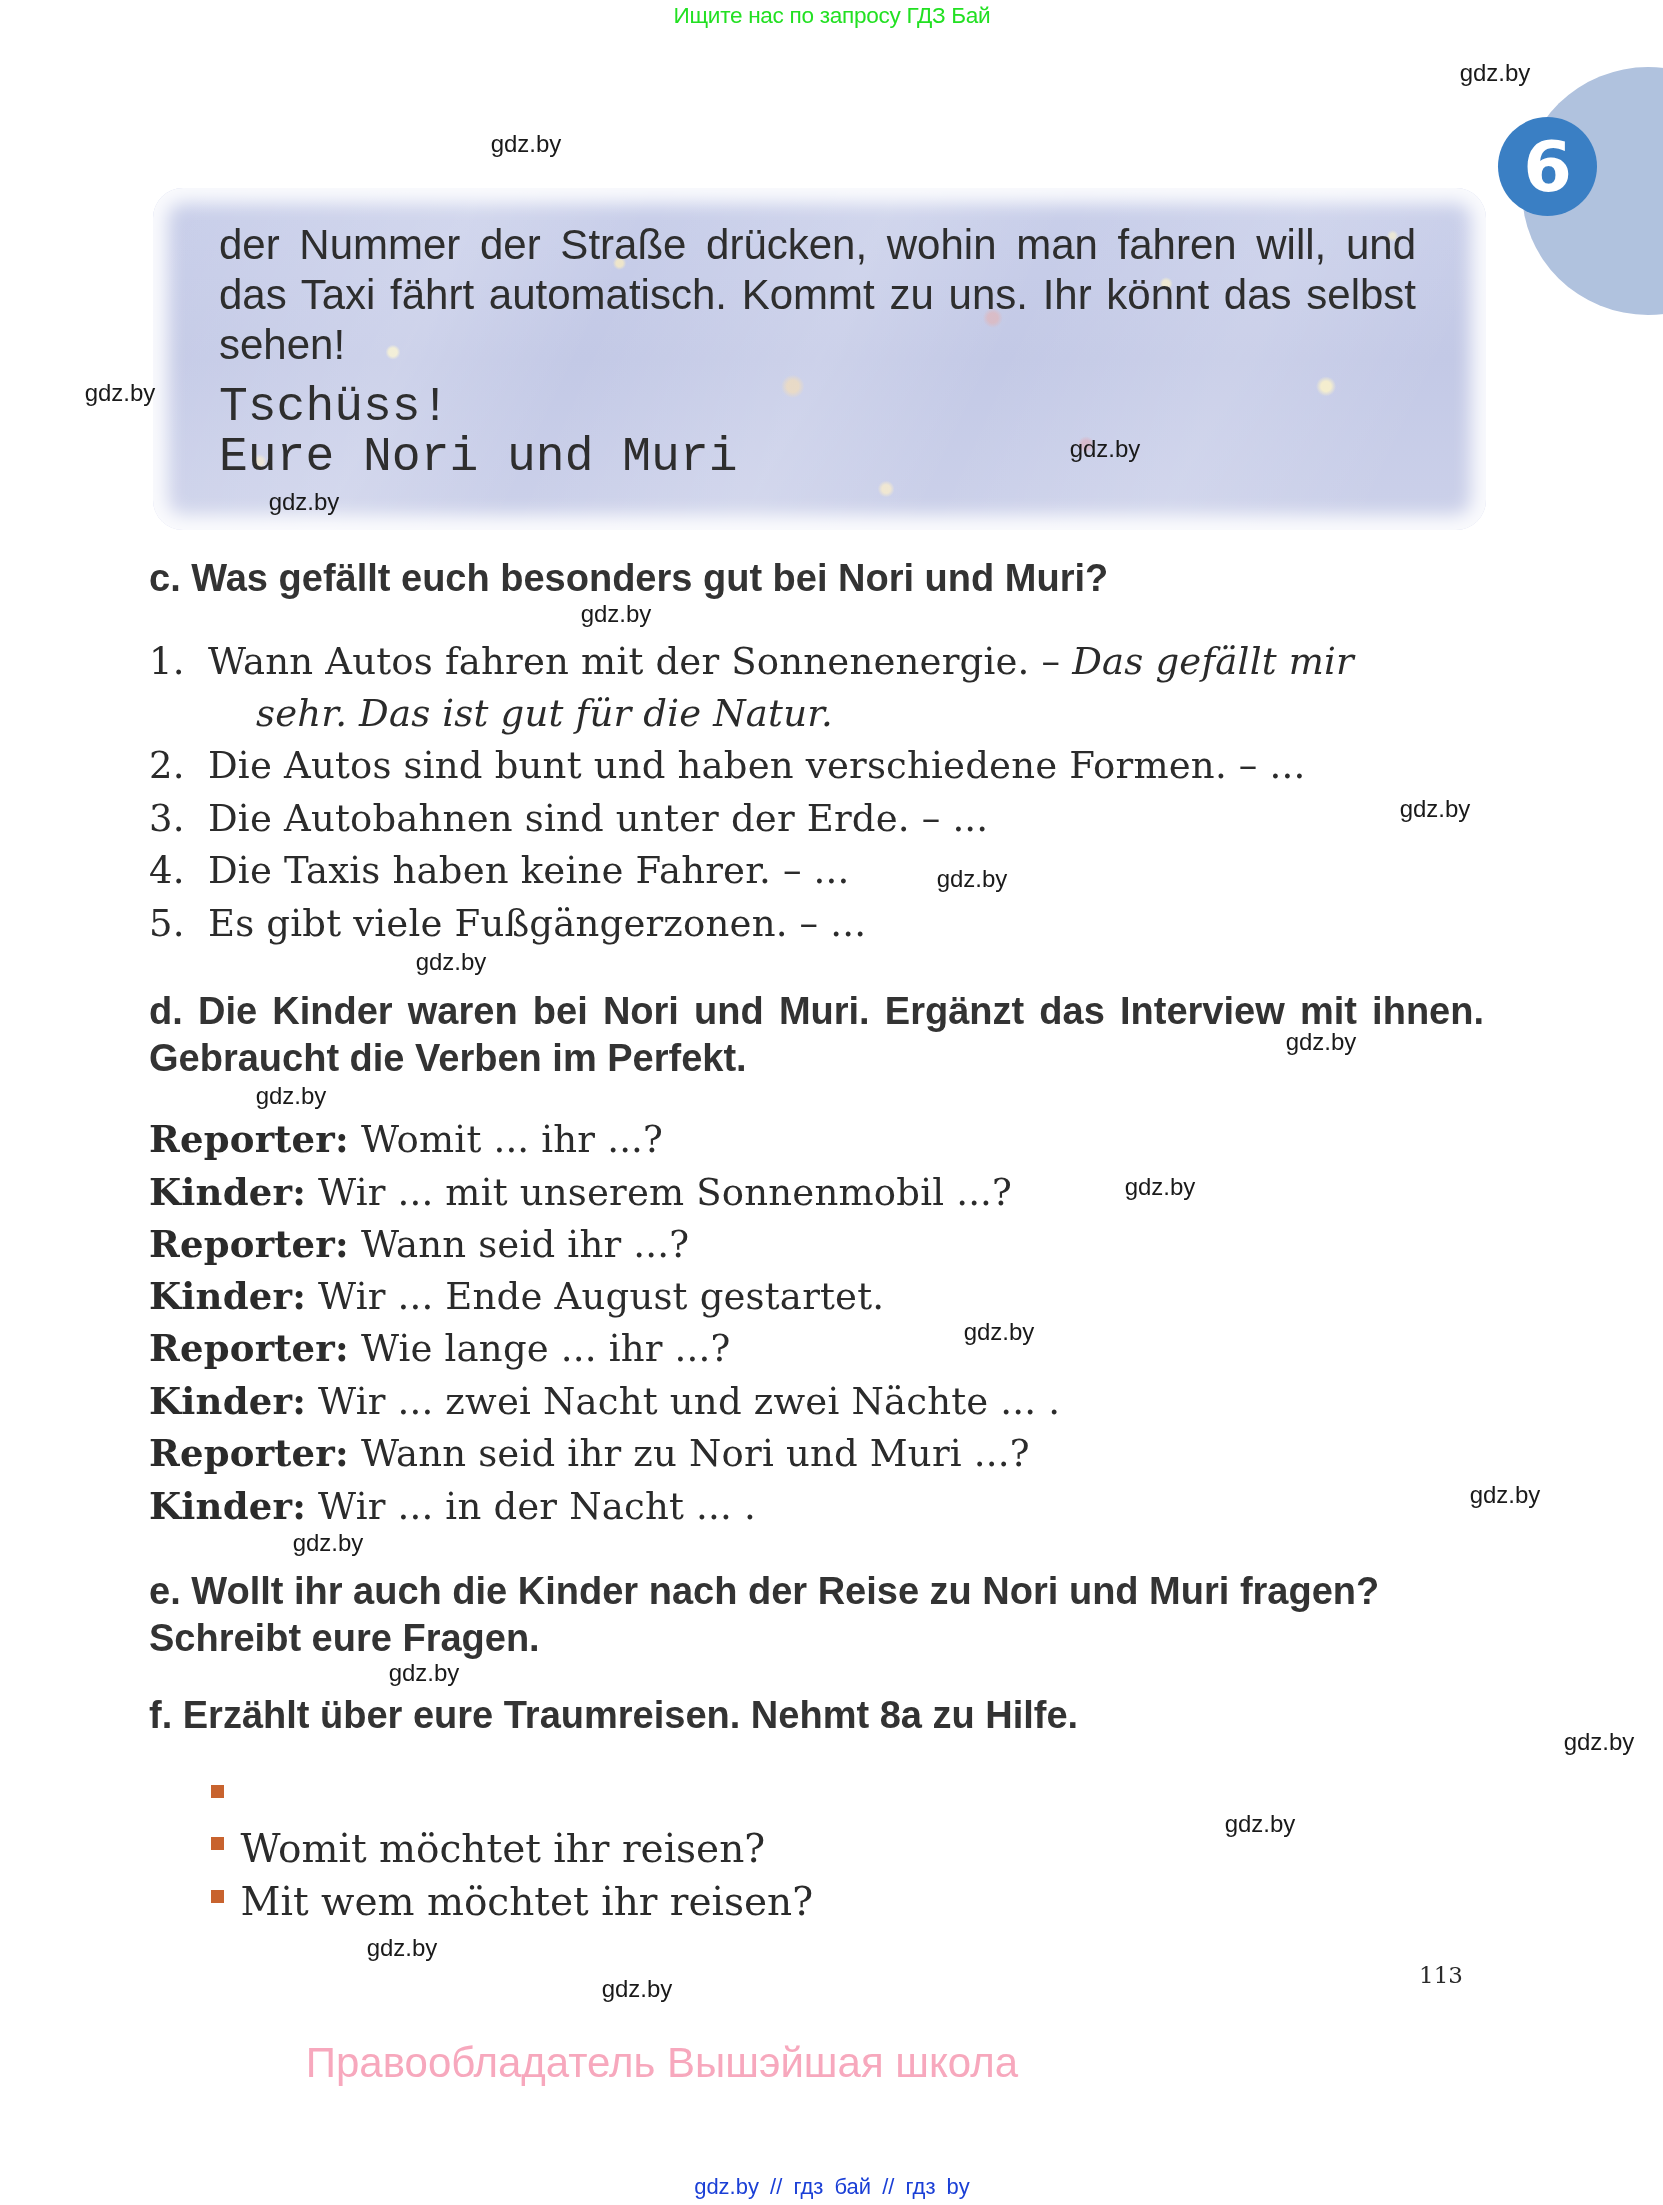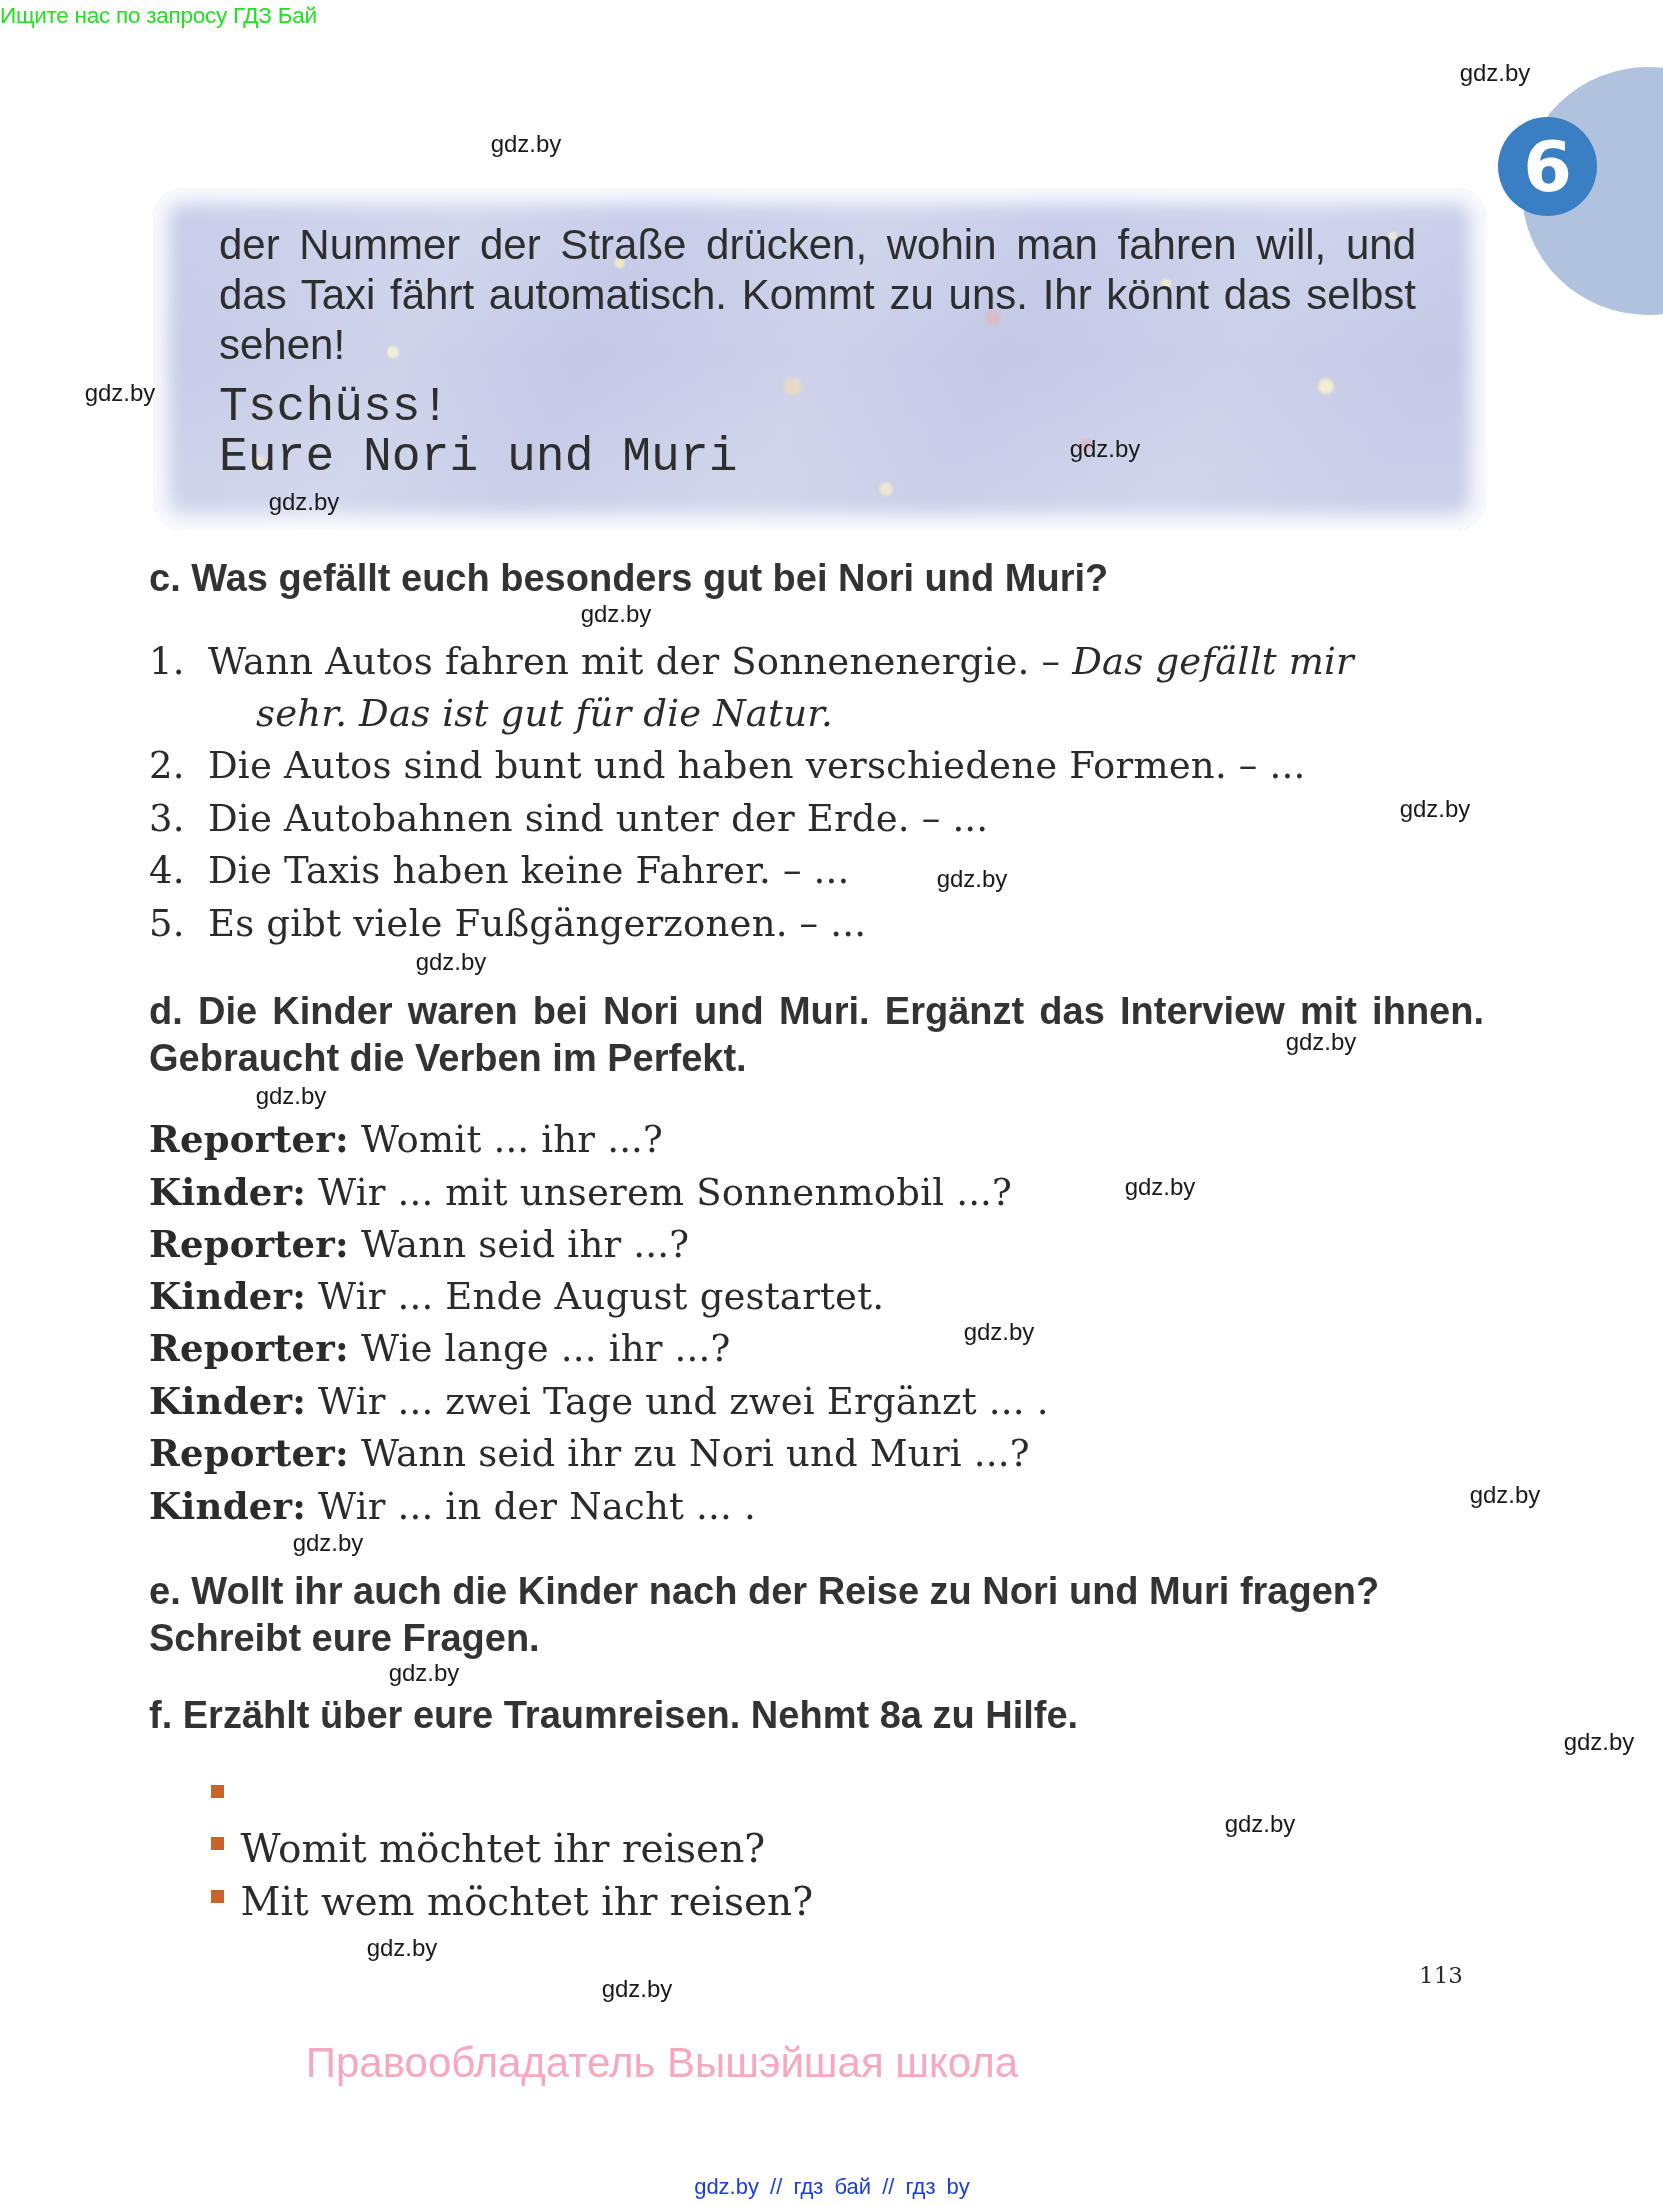--- a/index.html
+++ b/index.html
@@ -3,21 +3,21 @@
   <meta charset="utf-8">
   <style>
     * { margin: 0; padding: 0; box-sizing: border-box; }
     html, body { width: 1664px; height: 2205px; background: #ffffff; overflow: hidden; }
     body { position: relative; color: #2b2b2b; }
 
     .abs { position: absolute; white-space: nowrap; }
 
     
     .top-banner {
-      left: 0; width: 1664px; top: 3.4px; 
+      left: 0; width: 1664px; top: 3.4px; text-align: center;
       font-family: "Liberation Sans", sans-serif; font-size: 22.6px;
       color: #22e022; letter-spacing: -0.3px;
     }
 
     
     .chapter-bg {
       position: absolute; left: 1522px; top: 67px; width: 252px; height: 248px;
       border-radius: 50%; background: #b0c2de;
     }
     .chapter-badge {
@@ -152,21 +152,21 @@
 <div class="serif" style="left:149px; top:1218px;">
   <b>Reporter:</b> <span>Wann seid ihr ...?</span>
 </div>
 <div class="serif" style="left:149px; top:1270px;">
   <b>Kinder:</b> <span>Wir ... Ende August gestartet.</span>
 </div>
 <div class="serif" style="left:149px; top:1322px;">
   <b>Reporter:</b> <span>Wie lange ... ihr ...?</span>
 </div>
 <div class="serif" style="left:149px; top:1375px;">
-  <b>Kinder:</b> <span>Wir ... zwei Tage und zwei Ergänzt ... .</span>
+  <b>Kinder:</b> <span>Wir ... zwei Nacht und zwei Nächte ... .</span>
 </div>
 <div class="serif" style="left:149px; top:1427px;">
   <b>Reporter:</b> <span>Wann seid ihr zu Nori und Muri ...?</span>
 </div>
 <div class="serif" style="left:149px; top:1480px;">
   <b>Kinder:</b> <span>Wir ... in der Nacht ... .</span>
 </div>
 
 <div class="heading abs" style="top:1568px;">e. Wollt ihr auch die Kinder nach der Reise zu Nori und Muri fragen?</div>
 <div class="heading abs" style="top:1615px;">Schreibt eure Fragen.</div>

